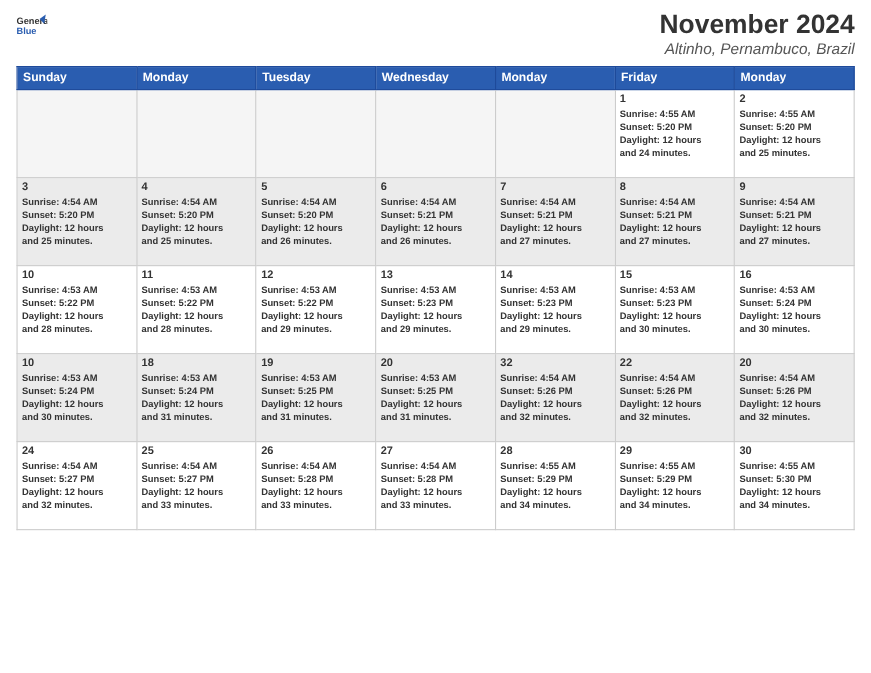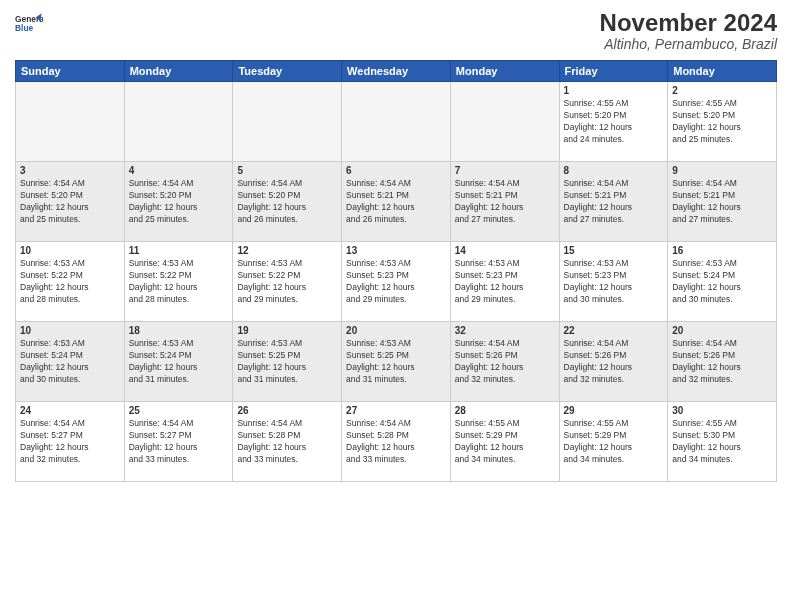--- a/index.html
+++ b/index.html
@@ -73,20 +73,21 @@
     .day-num {
       font-size: 10px;
       font-weight: bold;
       display: block;
       margin-bottom: 2px;
     }
     .day-info {
       font-size: 8.5px;
       line-height: 1.4;
       color: #333;
+      font-weight: bold;
     }
     .row-shaded td {
       background: #ebebeb;
     }
   </style>
 </head>
 <body>
 
 <div class="page">
   <div class="header">

